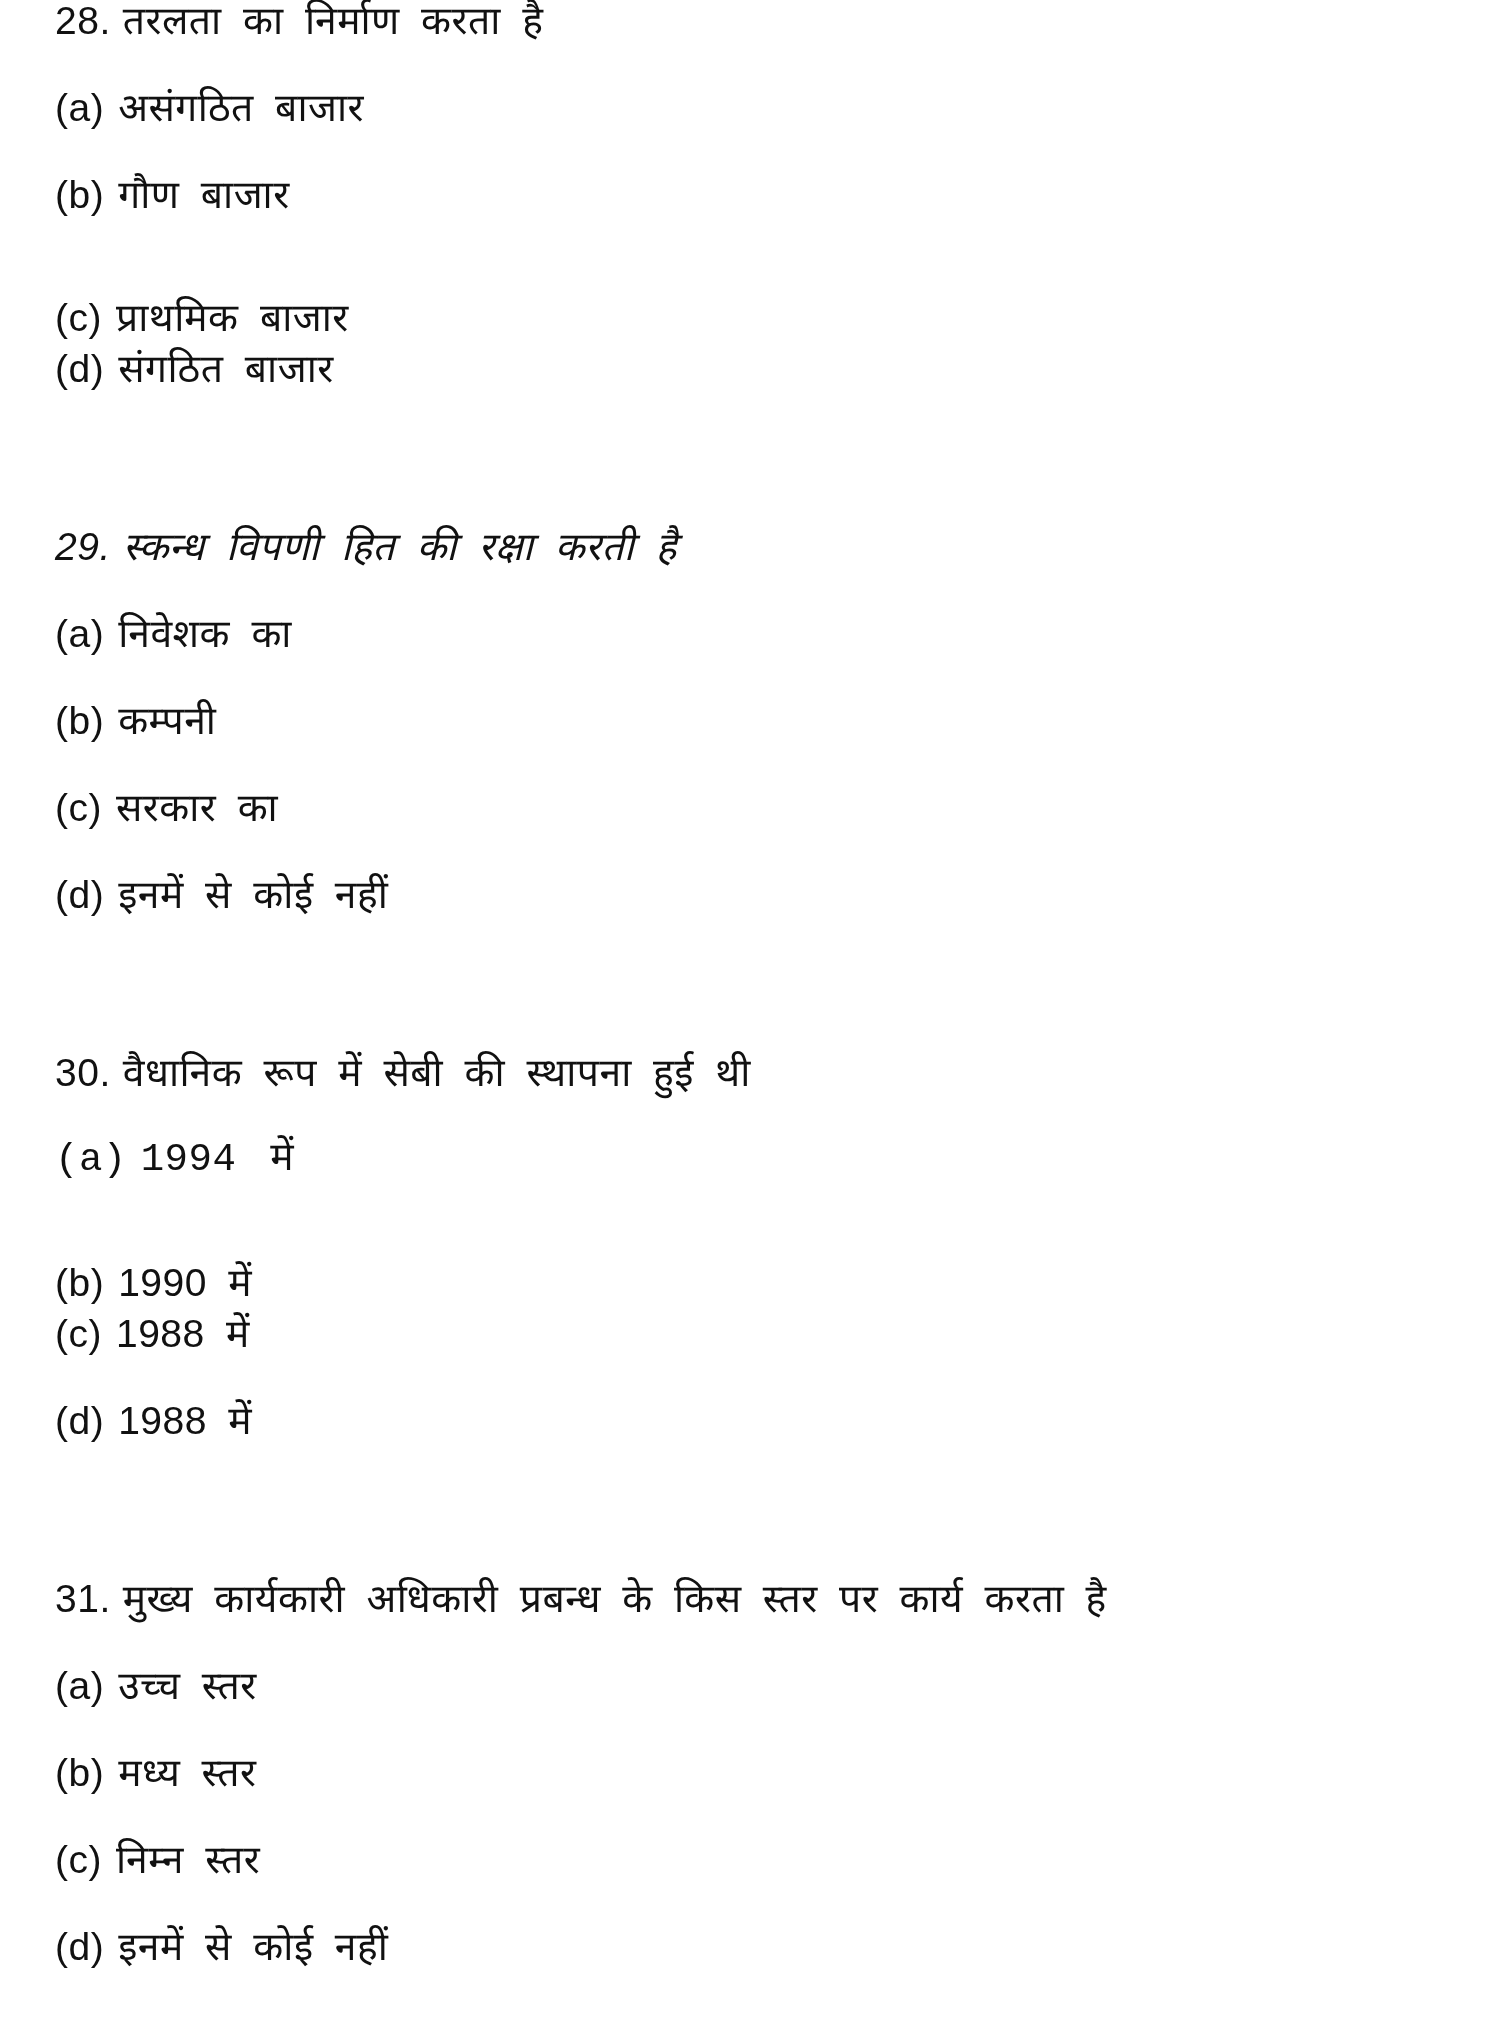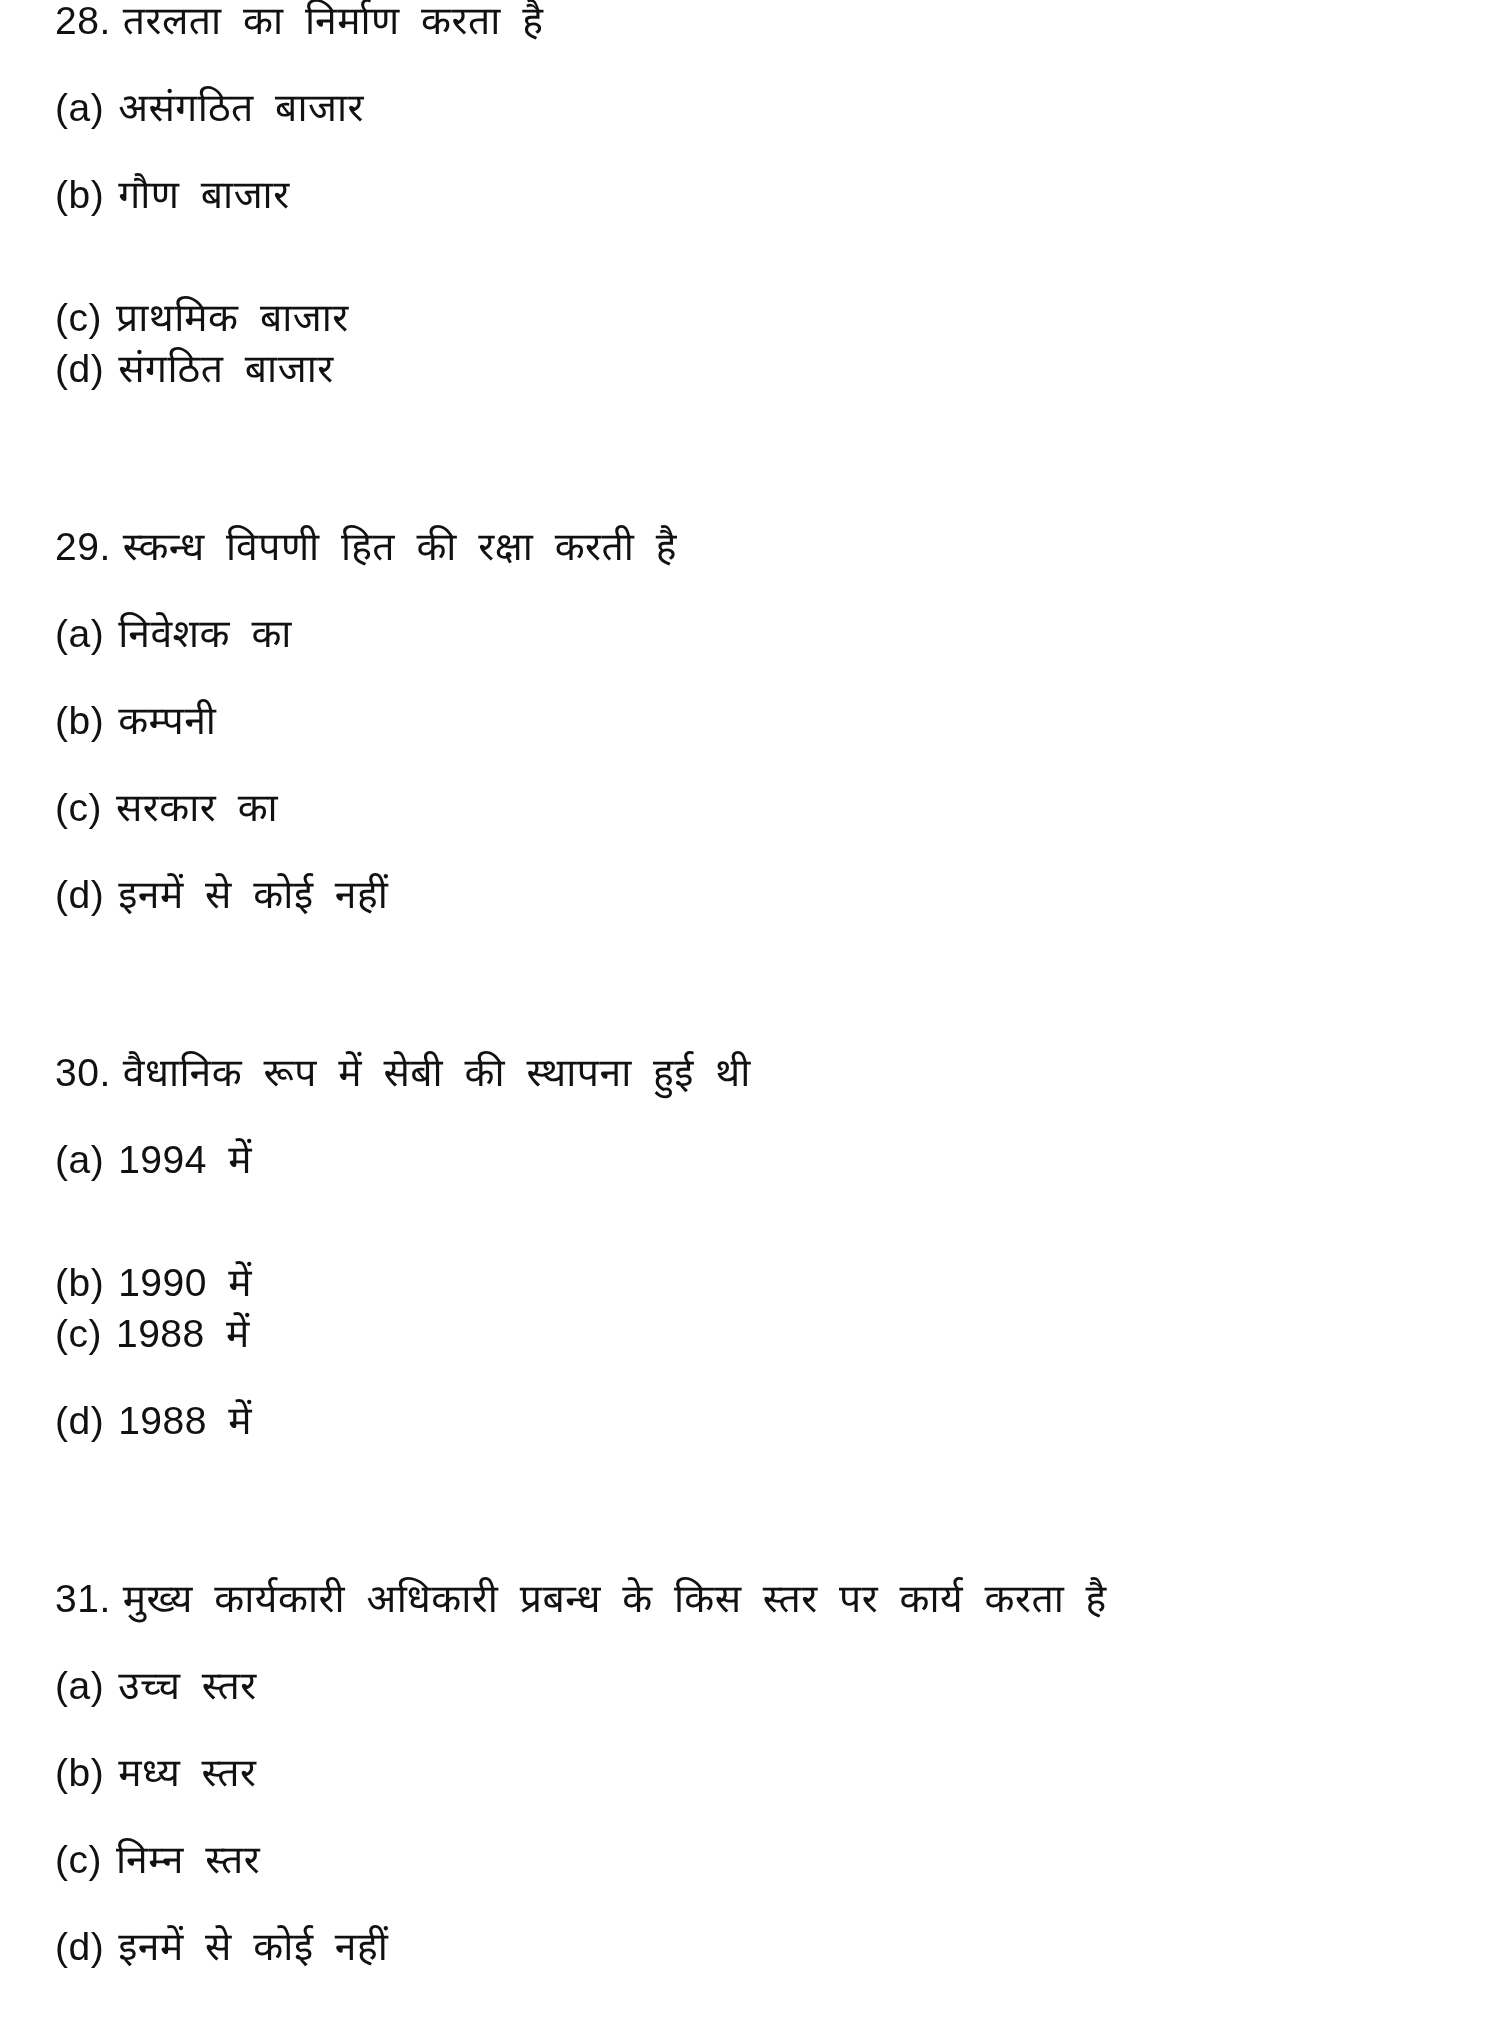--- a/index.html
+++ b/index.html
@@ -64,42 +64,42 @@
     </div>
     <div class="line" style="top:261px;margin-top:36px;">
       <span class="opt-label">(c)</span><span>प्राथमिक बाजार</span>
     </div>
     <div class="line" style="top:348px;">
       <span class="opt-label">(d)</span><span>संगठित बाजार</span>
     </div>
   </div>
 
   <div class="question-block" style="top:522px;">
-    <div class="line" style="top:0px;">
+    <div class="line" style="top:0px;font-style:italic;">
       <span class="q-num">29.</span><span>स्कन्ध विपणी हित की रक्षा करती है</span>
     </div>
     <div class="line" style="top:87px;">
       <span class="opt-label">(a)</span><span>निवेशक का</span>
     </div>
     <div class="line" style="top:174px;">
       <span class="opt-label">(b)</span><span>कम्पनी</span>
     </div>
     <div class="line" style="top:261px;">
       <span class="opt-label">(c)</span><span>सरकार का</span>
     </div>
     <div class="line" style="top:348px;">
       <span class="opt-label">(d)</span><span>इनमें से कोई नहीं</span>
     </div>
   </div>
 
   <div class="question-block" style="top:1048px;">
     <div class="line" style="top:0px;">
       <span class="q-num">30.</span><span>वैधानिक रूप में सेबी की स्थापना हुई थी</span>
     </div>
-    <div class="line" style="top:87px;">
+    <div class="line" style="top:87px;font-family:Liberation Mono, monospace;">
       <span class="opt-label">(a)</span><span>1994 में</span>
     </div>
     <div class="line" style="top:174px;margin-top:36px;">
       <span class="opt-label">(b)</span><span>1990 में</span>
     </div>
     <div class="line" style="top:261px;">
       <span class="opt-label">(c)</span><span>1988 में</span>
     </div>
     <div class="line" style="top:348px;">
       <span class="opt-label">(d)</span><span>1988 में</span>

